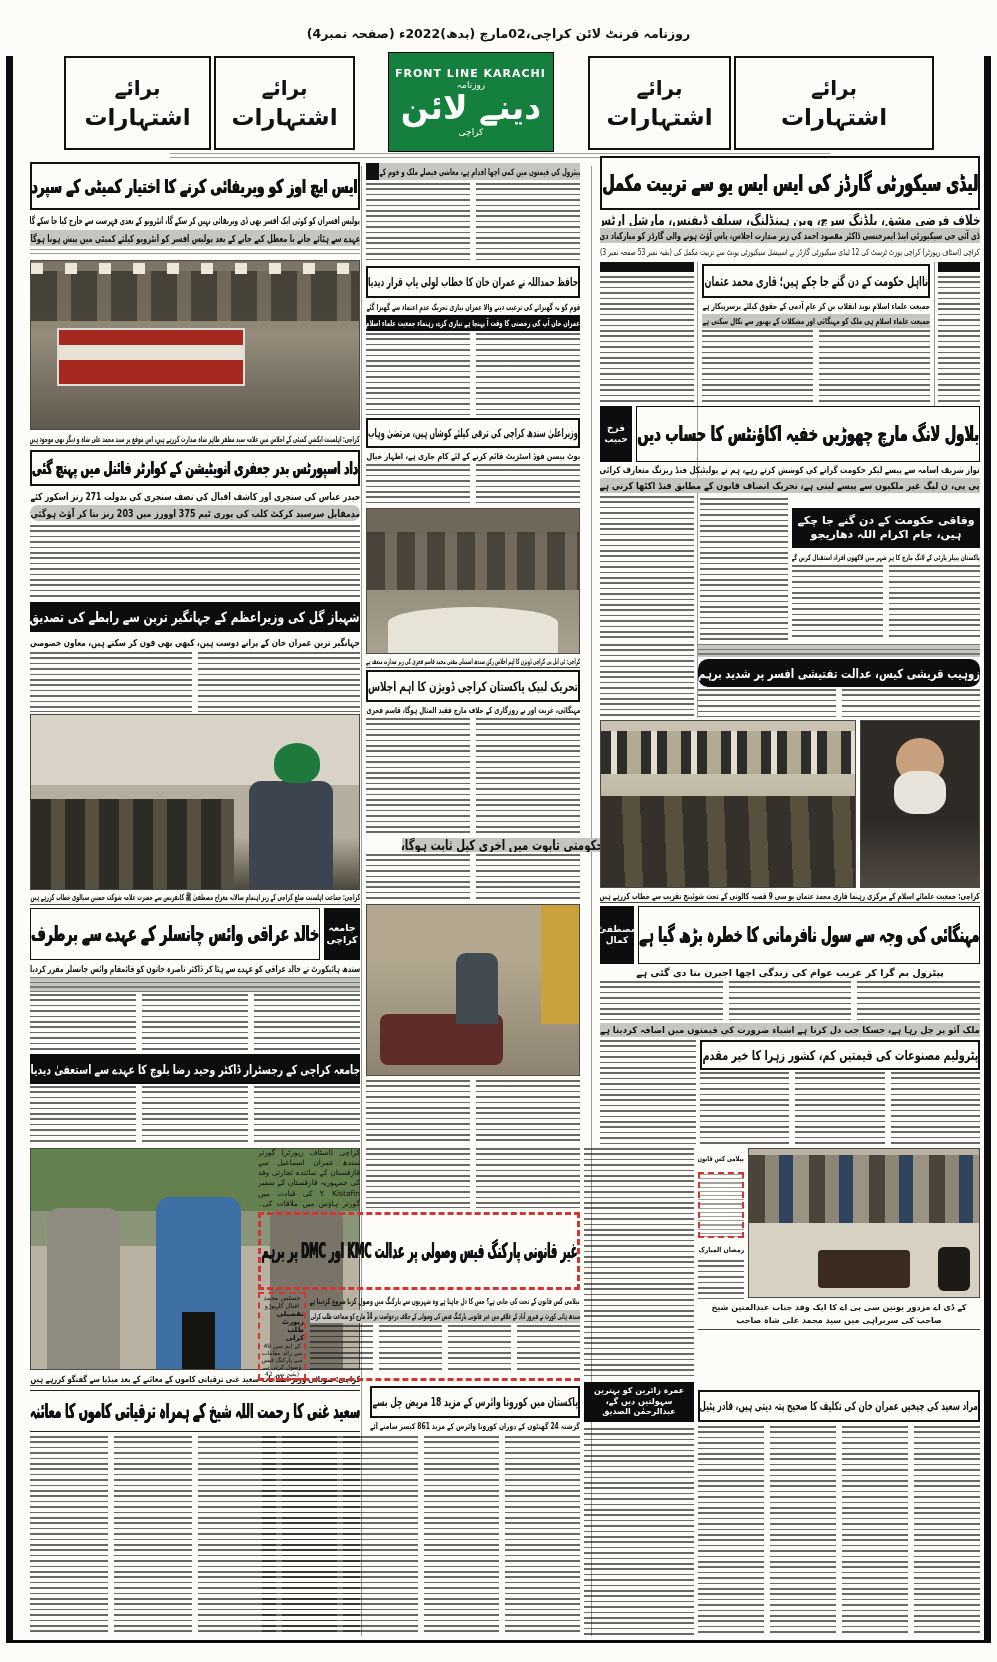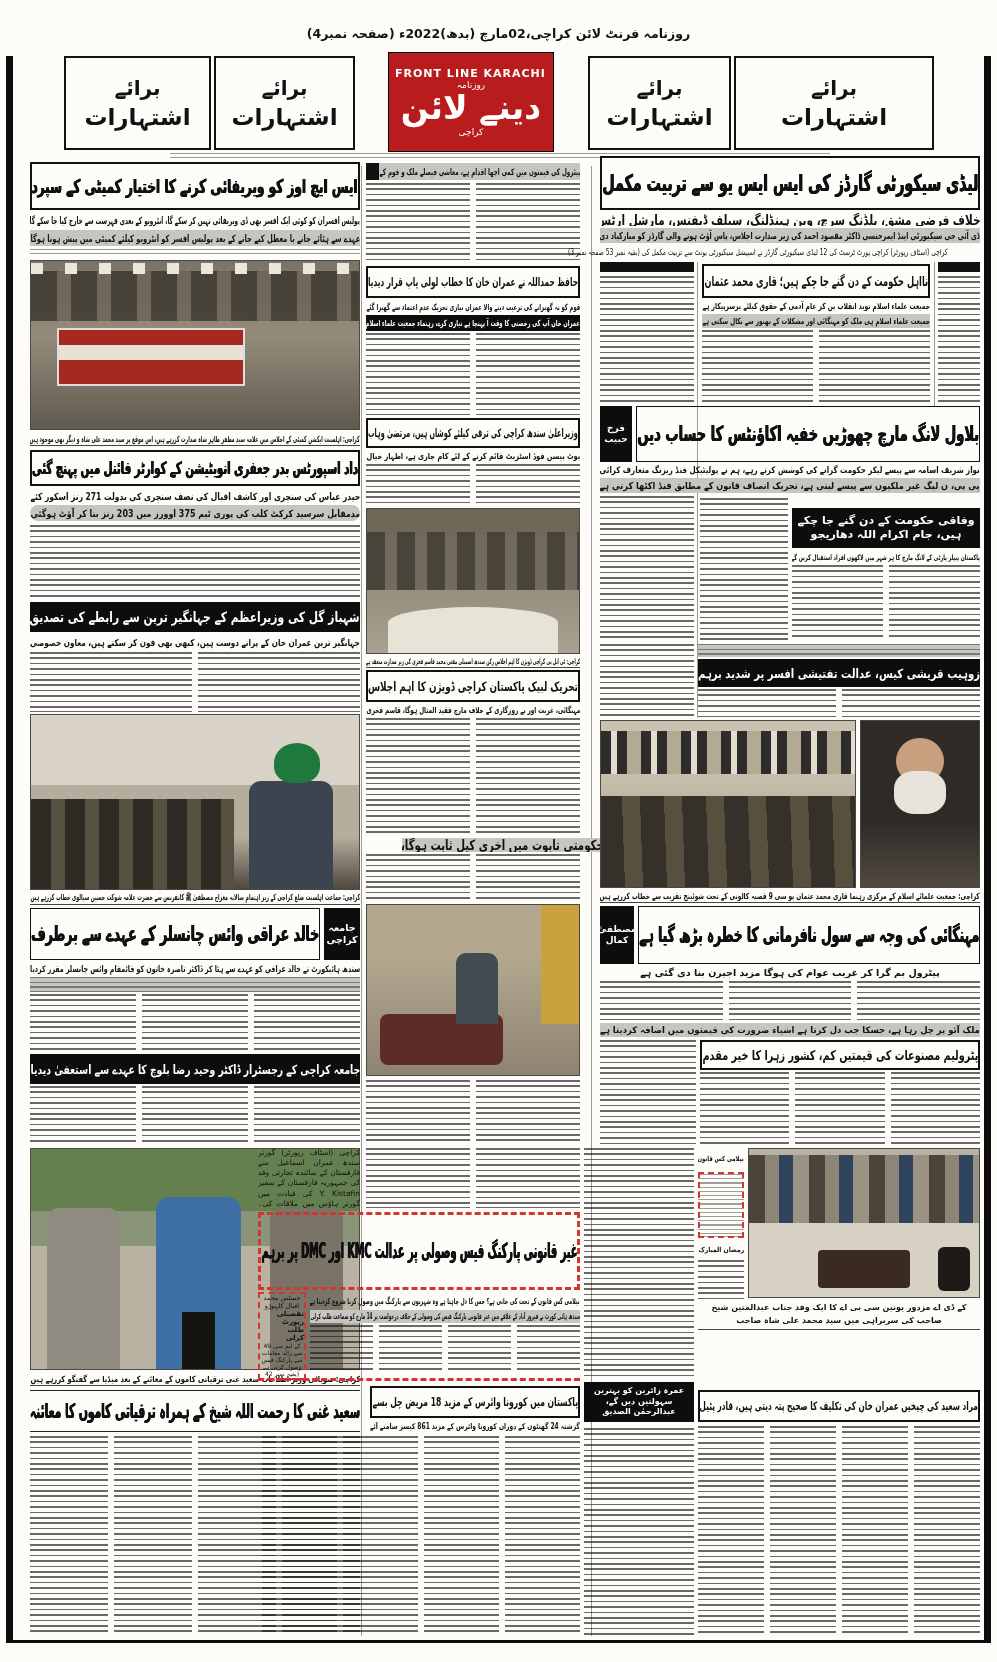--- a/index.html
+++ b/index.html
@@ -57,21 +57,21 @@
   .ph6b{background:linear-gradient(180deg,#2e2a26 0 60%,#514a42 100%);}
   .ph6b i.a{left:30%;top:10%;width:40%;height:28%;background:#c9a07e;border-radius:50%;}
   .ph6b i.b{left:28%;top:30%;width:44%;height:26%;background:#e8e4dc;border-radius:40%;}
   .ph7{background:linear-gradient(180deg,#b9b2a2 0 45%,#d6d1c2 45% 100%);}
   .ph7 i.a{left:0;top:4%;width:100%;height:46%;background:repeating-linear-gradient(90deg,#4a443a 0 16px,#8d8676 16px 30px,#31445e 30px 44px,#9a9283 44px 60px);}
   .ph7 i.b{left:30%;bottom:6%;width:40%;height:26%;background:#3b2a20;border-radius:4px;}
   .ph7 i.c{right:4%;bottom:4%;width:14%;height:30%;background:#1d1a17;border-radius:6px;}
   .adbox{border:2px solid #111;display:flex;flex-direction:column;align-items:center;justify-content:center;gap:4px;font-weight:900;}
   .adbox .l1{font-size:20px;}
   .adbox .l2{font-size:23px;}
-  .masthead{background:#b91c1c;color:#fff;display:flex;flex-direction:column;align-items:center;justify-content:center;border:1px solid #000;}
+  .masthead{background:#15803d;color:#fff;display:flex;flex-direction:column;align-items:center;justify-content:center;border:1px solid #000;}
   .masthead .latin{font-size:11px;font-weight:bold;letter-spacing:1px;align-self:flex-start;padding-left:6px;}
   .masthead .urdu{font-size:33px;font-weight:900;line-height:1.1;}
   .masthead .small{font-size:9px;}
 </style>
 </head>
 <body>
 
 <div id="page">
 
   <div class="abs rtl line" style="left:0;top:24px;width:997px;height:18px;font-size:12.5px;font-weight:bold;">
@@ -320,21 +320,21 @@
 
   <div class="abs rtl h-box line" style="left:600px;top:156px;width:380px;height:54px;">
       <span class="h-callig" style="font-size: 23px; transform: scaleX(0.615385); transform-origin: center center;">لیڈی سیکورٹی گارڈز کی ایس ایس یو سے تربیت مکمل</span>
     </div>
   <div class="abs rtl line bold" style="left:600px;top:213px;width:380px;height:13px;font-size:14px;">
       <span style="transform: scaleX(0.746562); transform-origin: center center;">دہشت گردوں کے خلاف فرضی مشق، بلڈنگ سرچ، وپن ہینڈلنگ، سیلف ڈیفنس، مارشل آرٹس، پریڈ شامل تھی</span>
     </div>
   <div class="abs rtl line bar-gray" style="left:600px;top:228px;width:380px;height:15px;font-size:9.5px;">
       <span style="transform: scaleX(0.670194); transform-origin: center center;">ڈی آئی جی سیکیورٹی اینڈ ایمرجنسی ڈاکٹر مقصود احمد کی زیر صدارت اجلاس، پاس آؤٹ ہونے والی گارڈز کو مبارکباد دی</span>
     </div>
-  <div class="abs rtl line" style="left:568px;top:245px;width:380px;height:13px;font-size:8.5px;">
+  <div class="abs rtl line" style="left:600px;top:245px;width:380px;height:13px;font-size:8.5px;">
       <span style="transform: scaleX(0.70632); transform-origin: center center;">کراچی (اسٹاف رپورٹر) کراچی پورٹ ٹرسٹ کی 12 لیڈی سیکیورٹی گارڈز نے اسپیشل سیکیورٹی یونٹ سے تربیت مکمل کی (بقیہ نمبر 53 صفحہ نمبر 3)</span>
     </div>
 
   <div class="abs" style="left:600px;top:262px;width:94px;height:142px;">
     <div class="mini-black" style="height:10px;margin-bottom:4px;"></div>
     <div class="fill" style="height:128px;"></div>
   </div>
   <div class="abs rtl h-box line" style="left:702px;top:264px;width:228px;height:34px;font-size:13.5px;">
       <span class="bold" style="transform: scaleX(0.610354); transform-origin: center center;">نااہل حکومت کے دن گنے جا چکے ہیں؛ قاری محمد عثمان</span>
     </div>
@@ -375,21 +375,21 @@
     </div>
   <div class="abs rtl line bold" style="left:792px;top:551px;width:188px;height:12px;font-size:7.5px;">
       <span style="transform: scaleX(0.637288); transform-origin: center center;">پاکستان پیپلز پارٹی کے لانگ مارچ کا ہر شہر میں لاکھوں افراد استقبال کریں گے</span>
     </div>
   <div class="abs cols" style="left:792px;top:565px;width:188px;height:76px;">
       <div class="fill"></div>
       <div class="fill"></div>
     </div>
 
   <div class="abs gray-tex" style="left:698px;top:644px;width:282px;height:13px;"></div>
-  <div class="abs rtl line bar-black" style="left:698px;top:659px;width:282px;height:28px;font-size:12.5px;">
+  <div class="abs rtl line bar-black" style="left:698px;top:659px;width:282px;height:28px;font-size:12.5px;border-radius:10px;">
       <span style="transform: scaleX(0.805714); transform-origin: center center;">زوہیب قریشی کیس، عدالت تفتیشی افسر پر شدید برہم</span>
     </div>
   <div class="abs cols" style="left:698px;top:689px;width:282px;height:28px;">
       <div class="fill"></div>
       <div class="fill"></div>
     </div>
   <div class="abs fill" style="left:600px;top:644px;width:94px;height:74px;"></div>
 
   <div class="abs photo ph6" style="left:600px;top:720px;width:256px;height:168px;">
       <i class="a"></i>
@@ -405,21 +405,21 @@
 
   <div class="abs rtl" style="left:600px;top:906px;width:380px;height:58px;display:flex;gap:4px;">
     <div class="line" style="flex:1;border:1.5px solid #111;">
         <span class="h-callig" style="font-size: 21px; transform: scaleX(0.58319); transform-origin: center center;">مہنگائی کی وجہ سے سول نافرمانی کا خطرہ بڑھ گیا ہے</span>
       </div>
     <div class="badge" style="width:34px;font-size:9px;">
         <span class="wrap">مصطفیٰ کمال</span>
       </div>
   </div>
   <div class="abs rtl line bold" style="left:600px;top:966px;width:380px;height:13px;font-size:9.5px;">
-      <span>پیٹرول بم گرا کر غریب عوام کی ہوگا مزید اجیرن بنا دی گئی ہے</span>
+      <span>پیٹرول بم گرا کر غریب عوام کی زندگی اچھا اجیرن بنا دی گئی ہے</span>
     </div>
   <div class="abs cols" style="left:600px;top:981px;width:380px;height:40px;">
       <div class="fill"></div>
       <div class="fill"></div>
       <div class="fill"></div>
     </div>
   <div class="abs rtl line bar-gray" style="left:600px;top:1023px;width:380px;height:14px;font-size:9px;">
       <span style="transform: scaleX(0.940594); transform-origin: center center;">ملک آٹو پر چل رہا ہے، جسکا جب دل کرتا ہے اشیاء ضرورت کی قیمتوں میں اضافہ کردیتا ہے</span>
     </div>
 

